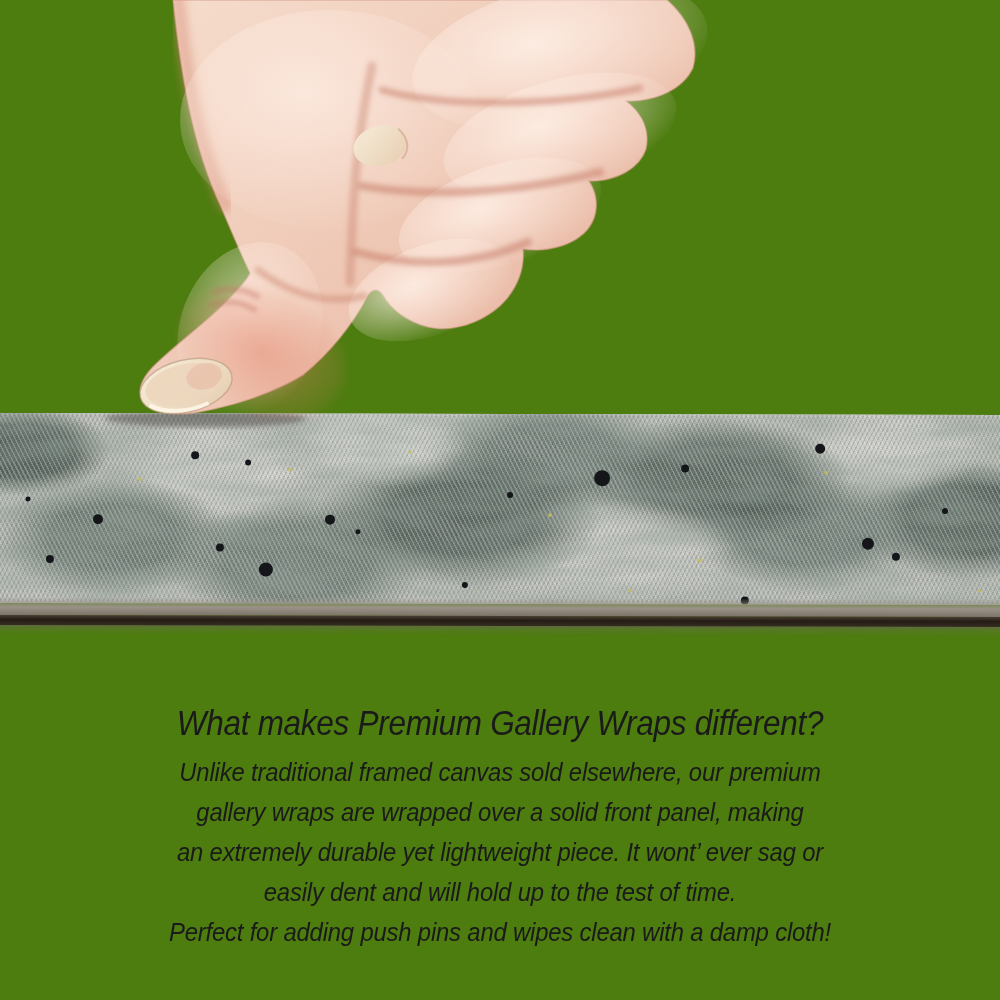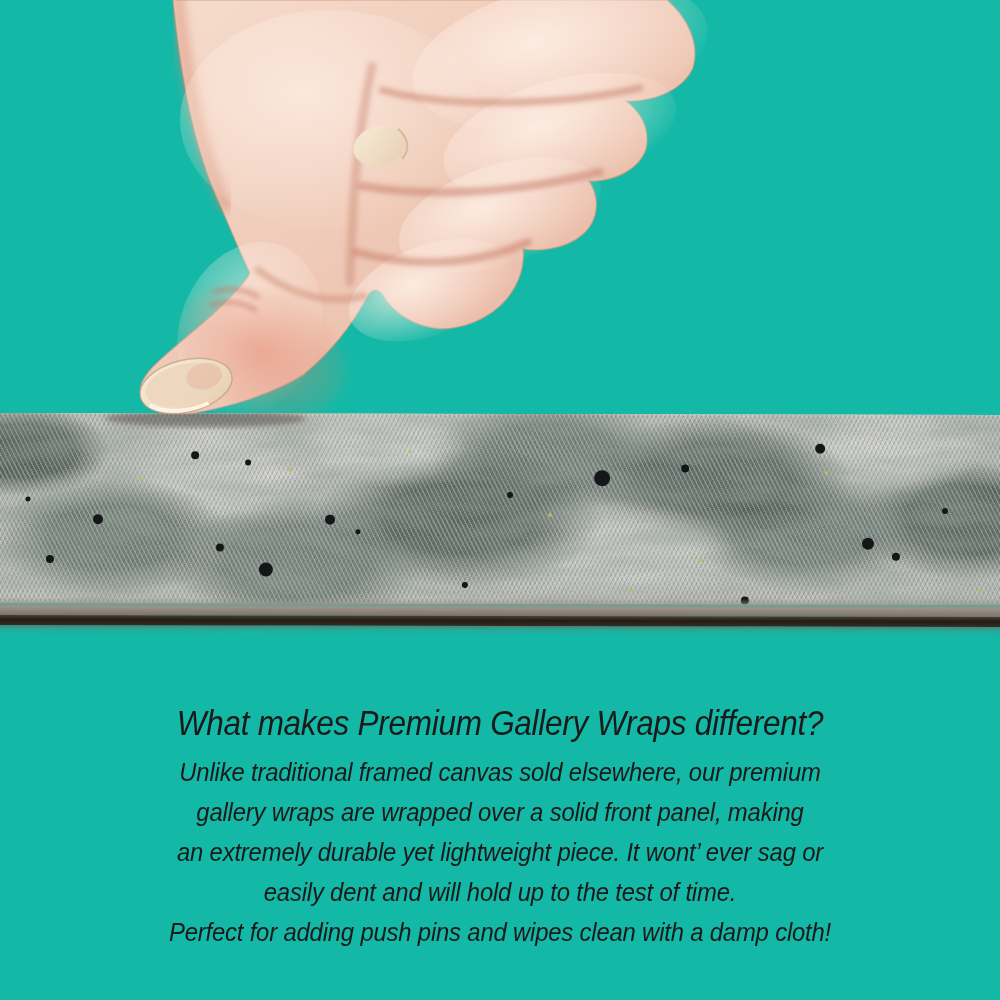--- a/index.html
+++ b/index.html
@@ -1,18 +1,18 @@
 <!DOCTYPE html>
 <html style="--text-color: #1a1a1a; --strip-base: #c2c4be; --fold-color: #9a9288; --edge-color: #241c15;"><head>
 <meta charset="utf-8">
 <style>
   html,body{margin:0;padding:0;background:#ffffff;}
   .stage{
     position:relative;width:1000px;height:1000px;margin:0 auto;
-    background:#14b8a6;overflow:hidden;
+    background:#4d7c0f;overflow:hidden;
     font-family:"Liberation Sans","DejaVu Sans",sans-serif;
   }
   
   .hand{position:absolute;left:0;top:0;width:760px;height:432px;}
   
   .strip{
     position:absolute;left:-1%;top:414px;width:102%;height:222px;
     transform:rotate(0.12deg);transform-origin:50% 50%;
   }
   .strip-texture{

